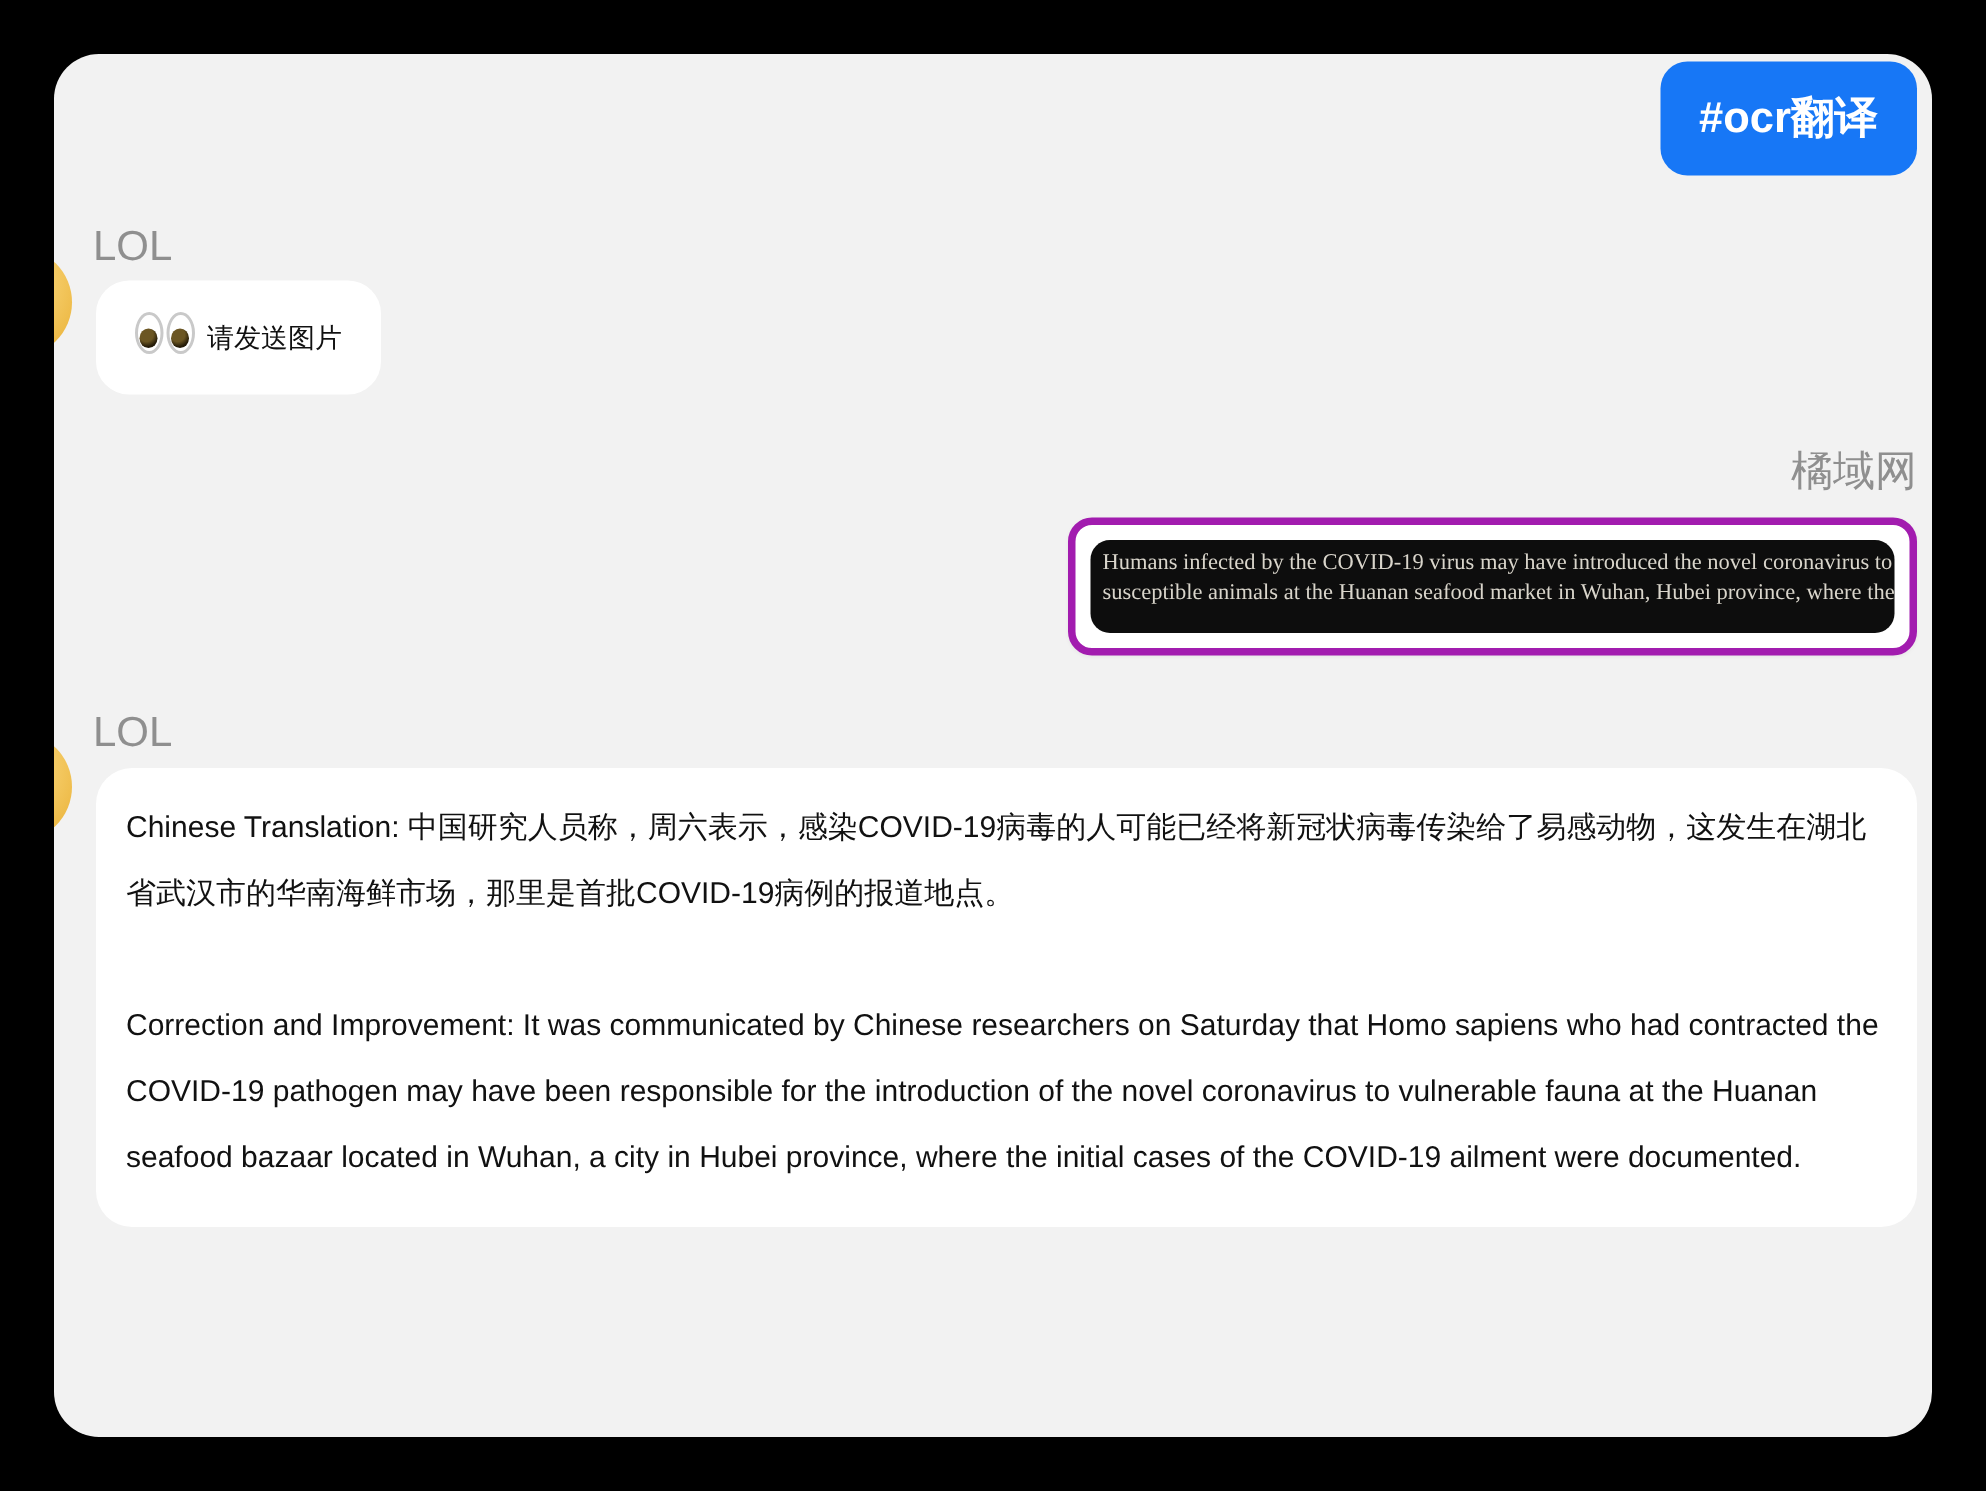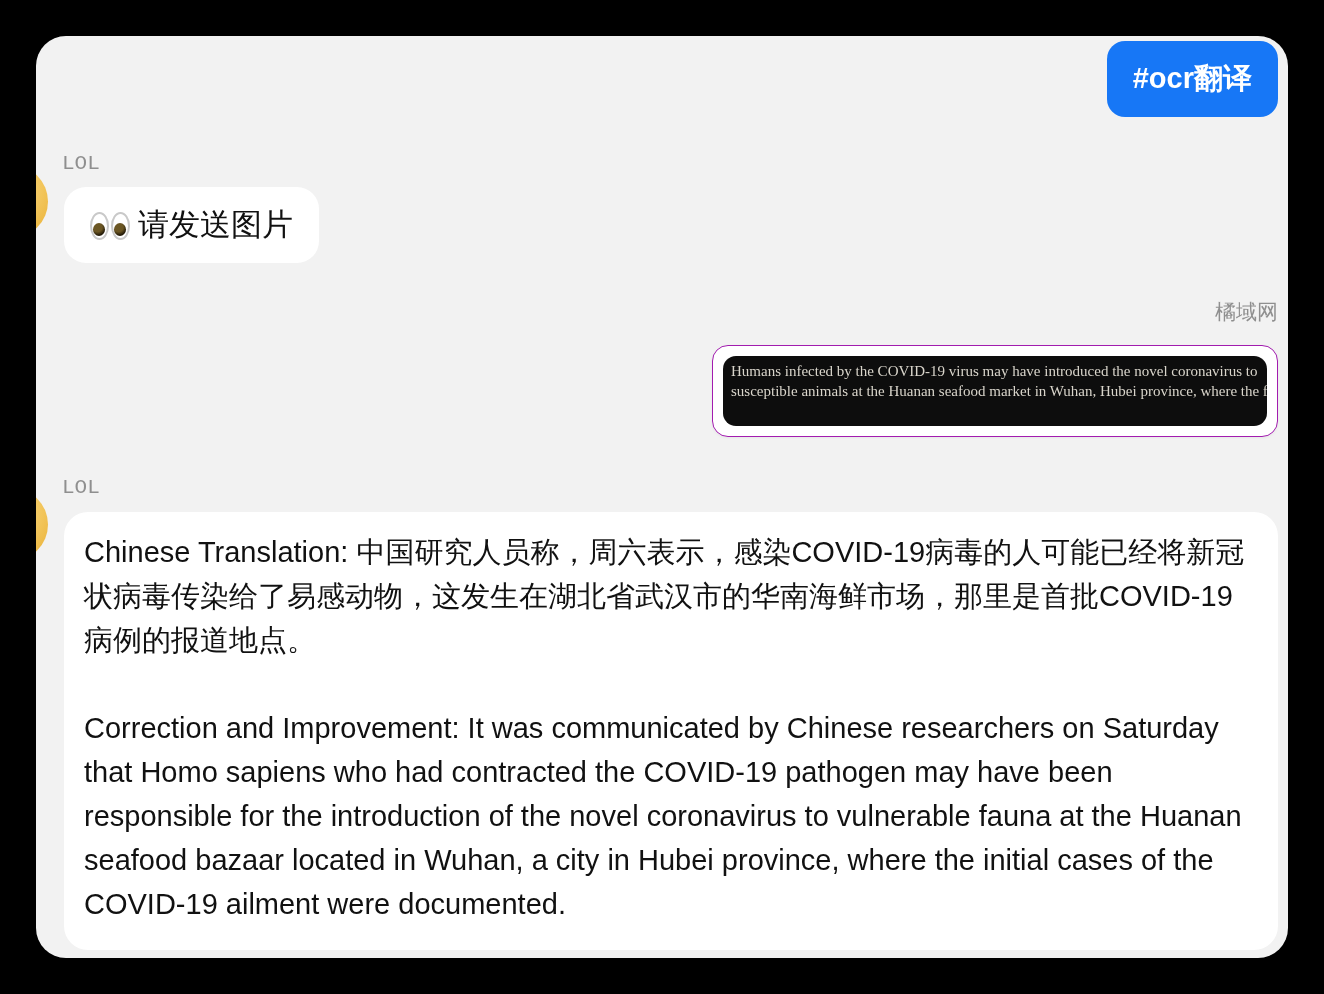--- a/index.html
+++ b/index.html
@@ -19,60 +19,60 @@
   }
   
   .ocr-tag{
     position:absolute;top:5px;right:10px;height:76px;padding:0 26px;
     background:var(--accent-blue);color:#fff;border:none;border-radius:18px;
     font-size:29px;font-weight:700;display:flex;align-items:center;
     font-family:"Liberation Sans","DejaVu Sans",sans-serif;cursor:pointer;
   }
   
   .sender{
-    position:absolute;font-size:21px;color:var(--sender-label);line-height:28px;font-family:Liberation Mono, monospace;
+    position:absolute;font-size:28px;color:var(--sender-label);line-height:28px;
   }
   
   .avatar{
     position:absolute;left:-61px;width:73px;height:73px;border-radius:50%;
     background:radial-gradient(circle at 35% 30%, #F6CE6B 0 45%, #EDB945 80%, #D9A53A 100%);
   }
   
   .bubble{
     position:absolute;background:var(--bubble-bg);border-radius:22px;
     color:#111;
   }
   .bubble.small{
-    left:28px;top:151px;padding:18px 26px;font-size:31px;line-height:40px;
+    left:28px;top:151px;padding:18px 26px;font-size:18px;line-height:40px;
     white-space:nowrap;
   }
   .bubble.big{
     left:28px;top:476px;width:1214px;border-radius:24px;
-    padding:18px 24px 24px 20px;font-size:29px;line-height:44px;
+    padding:18px 24px 24px 20px;font-size:20px;line-height:44px;
   }
   .bubble.big p{margin:0;}
   .bubble.big p + p{margin-top:44px;}
   
   .eyes{display:inline-block;margin-right:6px;white-space:nowrap;}
   .eye{
     display:inline-block;width:19px;height:28px;background:#fff;
     border:2px solid #C9C9C9;border-radius:50%;position:relative;
     vertical-align:-5px;margin-right:2px;
   }
   .eye::after{
     content:"";position:absolute;left:1px;bottom:2px;width:12px;height:13px;
     border-radius:50%;
     background:radial-gradient(circle at 38% 32%, #6B5623 0 40%, #241B08 70%);
   }
   
   .sender.right{right:10px;top:264px;text-align:left;}
   
   .image-card{
     position:absolute;right:10px;top:309px;width:566px;height:92px;
-    background:#fff;border:1px solid #a21caf;border-radius:16px;
+    background:#fff;border:5px solid #a21caf;border-radius:16px;
     box-shadow:0 1px 3px rgba(0,0,0,0.05);cursor:pointer;
   }
   .image-inner{
     position:absolute;left:10px;right:10px;top:10px;bottom:10px;
     background:var(--image-bg);border-radius:13px;padding:5px 8px;
     overflow:hidden;
   }
   .image-inner .iline{
     display:block;color:var(--image-text);
     font-family:"Liberation Serif","DejaVu Serif",serif;

